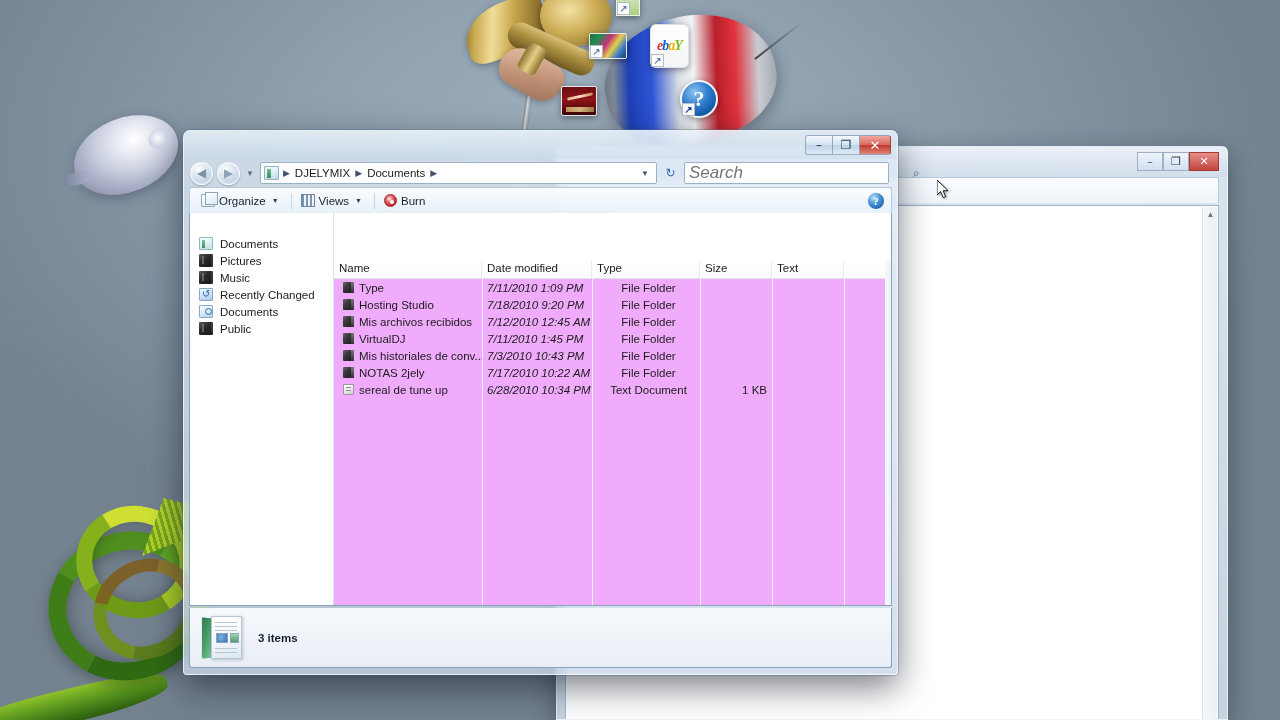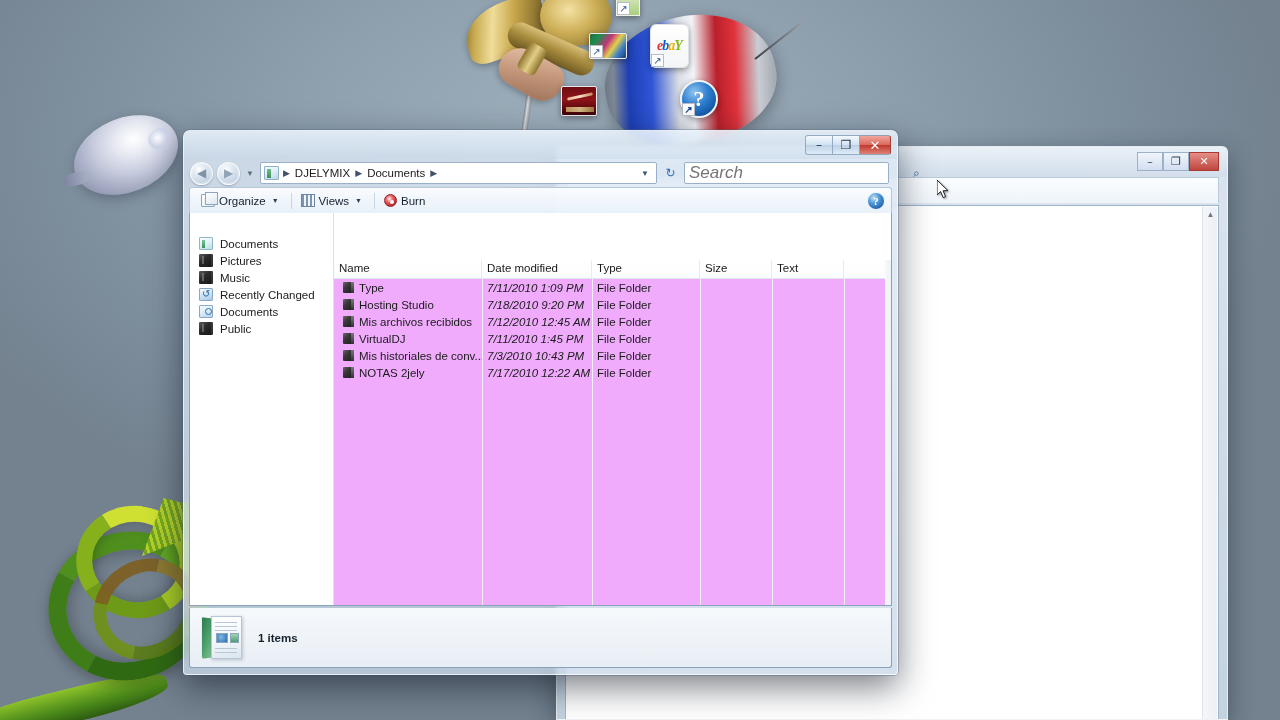--- a/index.html
+++ b/index.html
@@ -422,21 +422,21 @@
   .c-name{width:148px;} .c-date{width:110px;} .c-type{width:108px;}
   .c-size{width:72px;} .c-tags{width:72px;} .c-last{flex:1;}
   #rows { position:relative; }
   .row {
     display:flex; height: 17px; align-items:center; font-size: 11.5px; color:#1b1b1b;
     cursor:pointer;
   }
   .cell { padding-left: 5px; overflow:hidden; white-space:nowrap; }
   .cell.name { width:148px; display:flex; align-items:center; gap:5px; padding-left: 9px; }
   .cell.date { width:110px;font-style:italic; }
-  .cell.type { width:108px; }
+  .cell.type { width:108px;text-align:center; }
   .cell.size { width:72px; text-align:right; padding-right: 5px; padding-left:0; }
   .cell.tags { width:72px; }
   .file-ico { width: 11px; height: 11px; flex:0 0 11px; position:relative; }
   .fi-folder {
     background: linear-gradient(135deg,#6a6a6a 0%,#3a3a3a 35%,#1a1a1a 100%);
     border-radius: 1px;
   }
   .fi-folder:after{
     content:""; position:absolute; right:0; top:0; width:3px; height:11px;
     background: linear-gradient(180deg,#777,#333);
@@ -717,40 +717,50 @@
               <div class="cell date">7/3/2010 10:43 PM</div>
               <div class="cell type">File Folder</div>
               <div class="cell size"></div>
               <div class="cell tags"></div>
             </div>
             <div class="row">
               <div class="cell name">
                 <span class="file-ico fi-folder"></span>
                 <span>NOTAS 2jely</span>
               </div>
-              <div class="cell date">7/17/2010 12:22 AM</div>
+              <div class="cell date">7/17/2010 10:22 AM</div>
               <div class="cell type">File Folder</div>
               <div class="cell size"></div>
+              <div class="cell tags"></div>
+            </div>
+            <div class="row">
+              <div class="cell name">
+                <span class="file-ico fi-text"></span>
+                <span>sereal de tune up</span>
+              </div>
+              <div class="cell date">6/28/2010 10:34 PM</div>
+              <div class="cell type">Text Document</div>
+              <div class="cell size">1 KB</div>
               <div class="cell tags"></div>
             </div>
           </div>
         <div id="listscroll"></div>
       </div>
     </div>
 
     <div id="exp-status">
       <div id="status-ico">
         <div class="back"></div>
         <div class="page">
           <i class="ln" style="top:5px"></i>
           <i class="ln" style="top:9px"></i>
           <i class="ln" style="top:13px"></i>
           <i class="thumb"></i>
           <i class="thumb2"></i>
           <i class="ln" style="top:31px"></i>
           <i class="ln" style="top:35px"></i>
         </div>
       </div>
-      <div id="status-text">1 items</div>
+      <div id="status-text">3 items</div>
     </div>
 
   </div>
 </div>
 
 </body></html>

